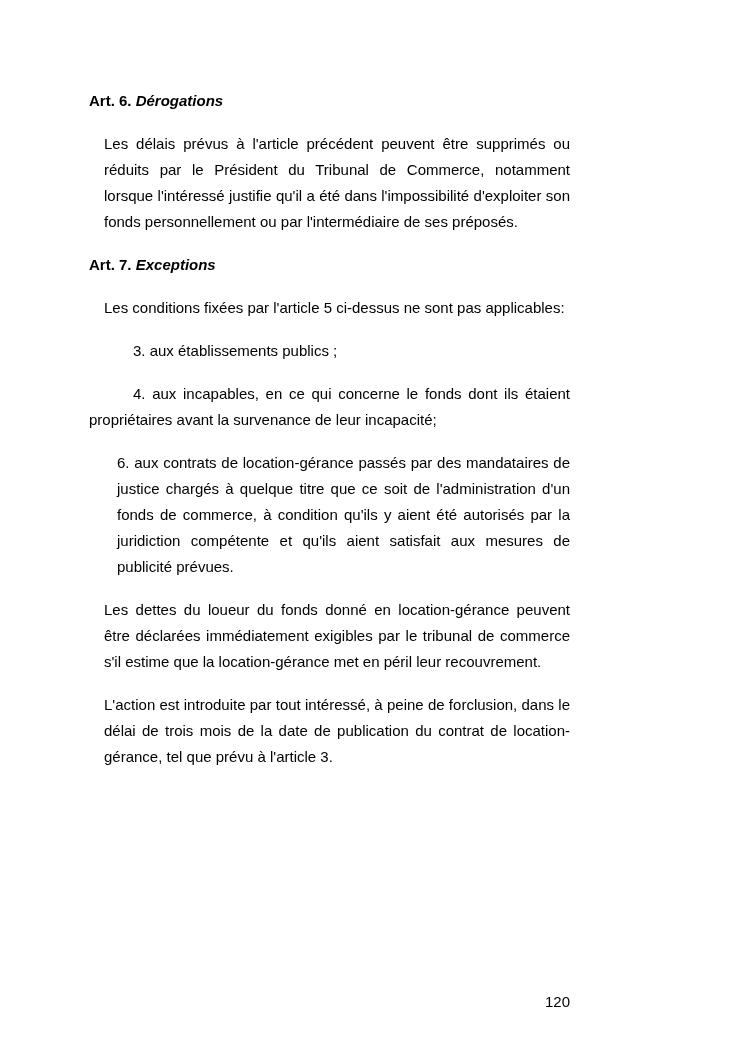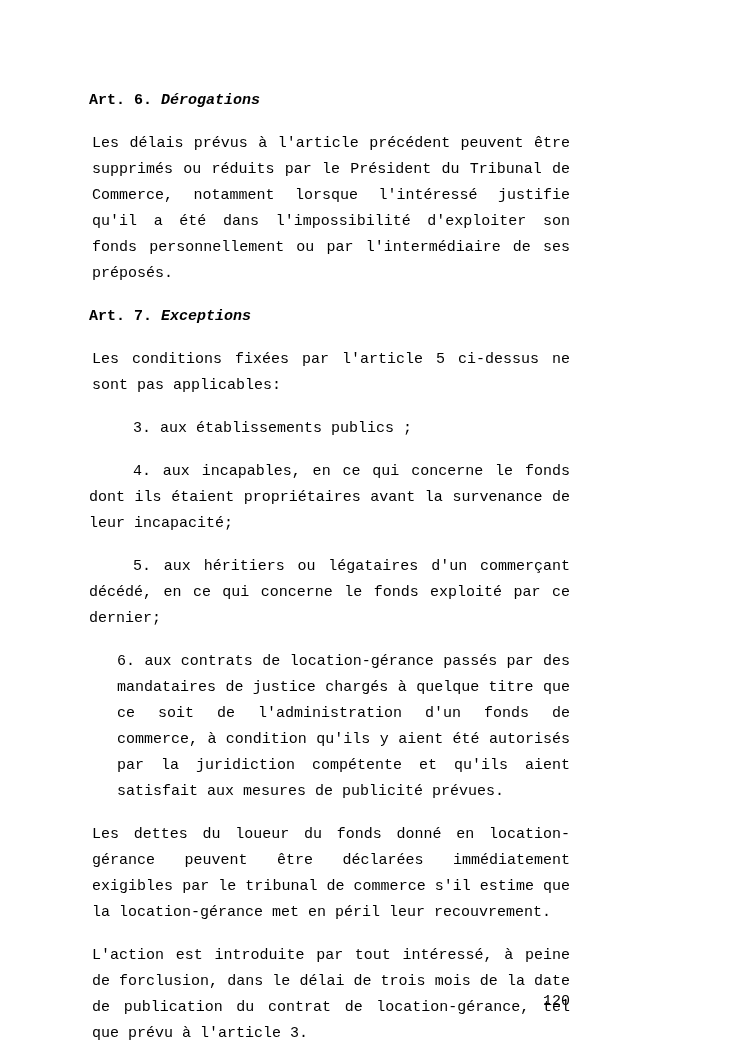--- a/index.html
+++ b/index.html
@@ -8,37 +8,37 @@
     width: 745px;
     height: 1053px;
     background: #ffffff;
   }
   .page {
     position: relative;
     width: 659px;
     height: 1053px;
     padding: 88px 89px 0 89px;
     background: #ffffff;
-    font-family: Liberation Mono, monospace;
+    font-family: Liberation Sans, sans-serif;
     font-size: 15px;
     line-height: 26px;
     color: #000000;
     overflow: hidden;
   }
   .art-heading {
     margin: 0 0 17px 0;
     font-size: 15px;
     font-weight: bold;
     line-height: 26px;
   }
   .art-title {
     font-style: italic;
   }
   .para {
-    margin: 0 0 17px 3px;
+    margin: 0 0 17px 15px;
     text-align: justify;
   }
   .item {
     margin: 0 0 17px 0;
     text-align: justify;
     text-indent: 44px;
   }
   .item-block {
     margin: 0 0 17px 28px;
     text-align: justify;
@@ -58,21 +58,20 @@
   <section>
     <h2 class="art-heading"><span class="art-label">Art. 6.</span> <span class="art-title">Dérogations</span></h2>
     <p class="para">Les délais prévus à l'article précédent peuvent être supprimés ou réduits par le Président du Tribunal de Commerce, notamment lorsque l'intéressé justifie qu'il a été dans l'impossibilité d'exploiter son fonds personnellement ou par l'intermédiaire de ses préposés.</p>
   </section>
 
   <section>
     <h2 class="art-heading"><span class="art-label">Art. 7.</span> <span class="art-title">Exceptions</span></h2>
     <p class="para">Les conditions fixées par l'article 5 ci-dessus ne sont pas applicables:</p>
     <p class="item">3. aux établissements publics ;</p>
     <p class="item">4. aux incapables, en ce qui concerne le fonds dont ils étaient propriétaires avant la survenance de leur incapacité;</p>
-    <p class="item">5. aux héritiers ou légataires d'un commerçant décédé, en ce qui concerne le fonds exploité par ce dernier;</p>
     <p class="item-block">6. aux contrats de location-gérance passés par des mandataires de justice chargés à quelque titre que ce soit de l'administration d'un fonds de commerce, à condition qu'ils y aient été autorisés par la juridiction compétente et qu'ils aient satisfait aux mesures de publicité prévues.</p>
   </section>
 
   <section>
     <p class="para">Les dettes du loueur du fonds donné en location-gérance peuvent être déclarées immédiatement exigibles par le tribunal de commerce s'il estime que la location-gérance met en péril leur recouvrement.</p>
     <p class="para">L'action est introduite par tout intéressé, à peine de forclusion, dans le délai de trois mois de la date de publication du contrat de location-gérance, tel que prévu à l'article 3.</p>
   </section>
 
   <div class="page-number">120</div>
 

